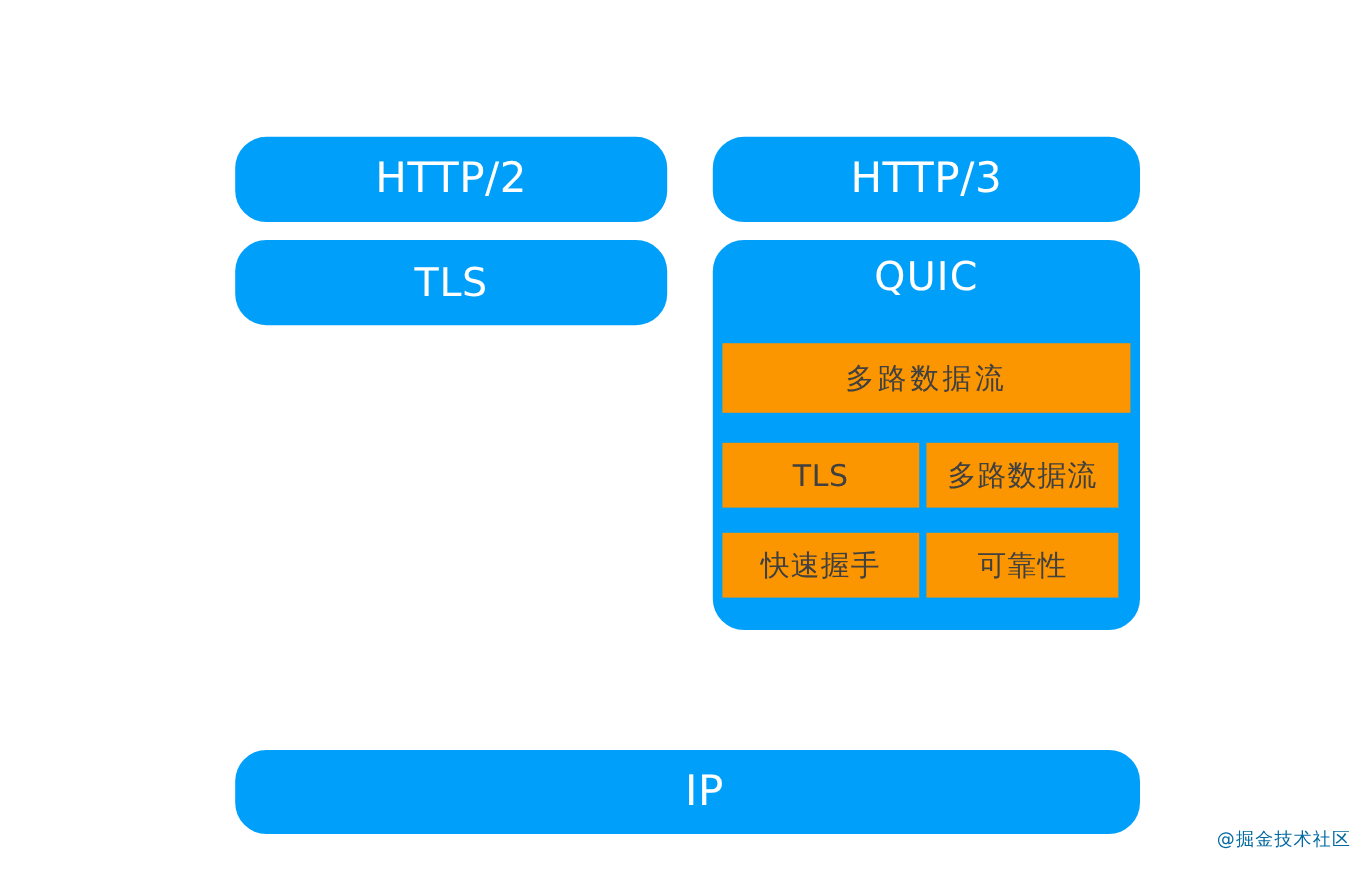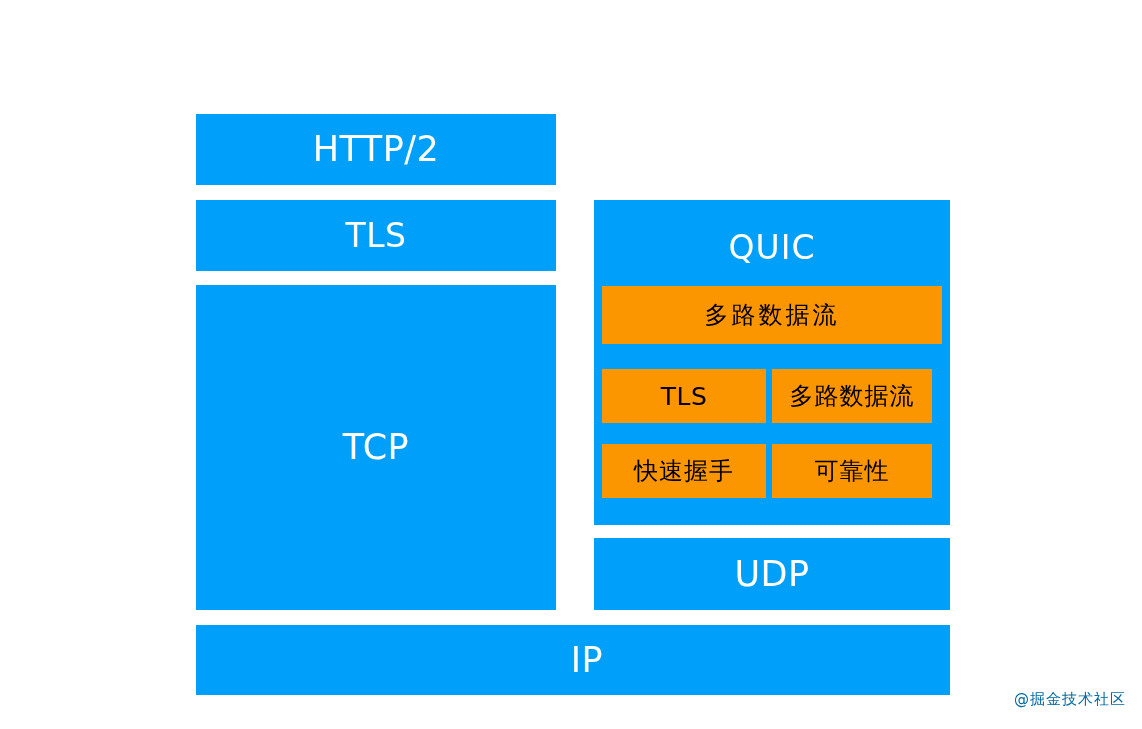--- a/index.html
+++ b/index.html
@@ -29,20 +29,21 @@
     align-items: center;
     justify-content: center;
     color: #ffffff;
     text-align: center;
     line-height: 1;
     letter-spacing: 0.5px;
   }
 
   .blue {
     background: #00a0fa;
+    border-radius: 26px;
   }
 
   .orange {
     background: #fb9500;
   }
 
   
   #box-http2 {
     left: 196px;  top: 114px;  width: 360px; height: 71px;
     font-size: 35px;
@@ -61,37 +62,37 @@
     left: 594px;  top: 114px;  width: 356px; height: 71px;
     font-size: 35px;
   }
 
   #box-quic {
     left: 594px;  top: 200px;  width: 356px; height: 325px;
     display: block;
   }
   #quic-title {
     position: absolute;
-    left: 0; top: 31px;
+    left: 0; top: 14px;
     width: 100%;
     text-align: center;
     color: #ffffff;
     font-size: 33px;
     line-height: 1;
     letter-spacing: 1px;
   }
 
   
   .feature {
     position: absolute;
     box-sizing: border-box;
     display: flex;
     align-items: center;
     justify-content: center;
-    color: #000000;
+    color: #404040;
     text-align: center;
     line-height: 1;
   }
   #feat-multiplex {
     left: 8px;  top: 86px;  width: 340px; height: 58px;
     font-size: 24px;
     letter-spacing: 3px;
   }
   #feat-tls {
     left: 8px;  top: 169px;  width: 164px; height: 54px;
@@ -138,37 +139,36 @@
 </style>
 </head>
 <body>
 
 <div id="canvas">
 
   <div class="box blue" id="box-http2">HTTP/2</div>
 
   <div class="box blue" id="box-tls-left">TLS</div>
 
-  <div class="box blue" id="box-tcp">TCP</div>
 
+  <div class="box blue" id="box-http3">HTTP/3</div>
 
   <div class="box blue" id="box-quic">
 
     <div id="quic-title">QUIC</div>
 
     <div class="feature orange" id="feat-multiplex">多路数据流</div>
 
     <div class="feature orange" id="feat-tls">TLS</div>
 
     <div class="feature orange" id="feat-ordered">多路数据流</div>
 
     <div class="feature orange" id="feat-handshake">快速握手</div>
 
     <div class="feature orange" id="feat-reliability">可靠性</div>
   </div>
 
-  <div class="box blue" id="box-udp">UDP</div>
 
   <div class="box blue" id="box-ip">IP</div>
 
   <div id="watermark">@掘金技术社区</div>
 
 </div>
 
 </body></html>

